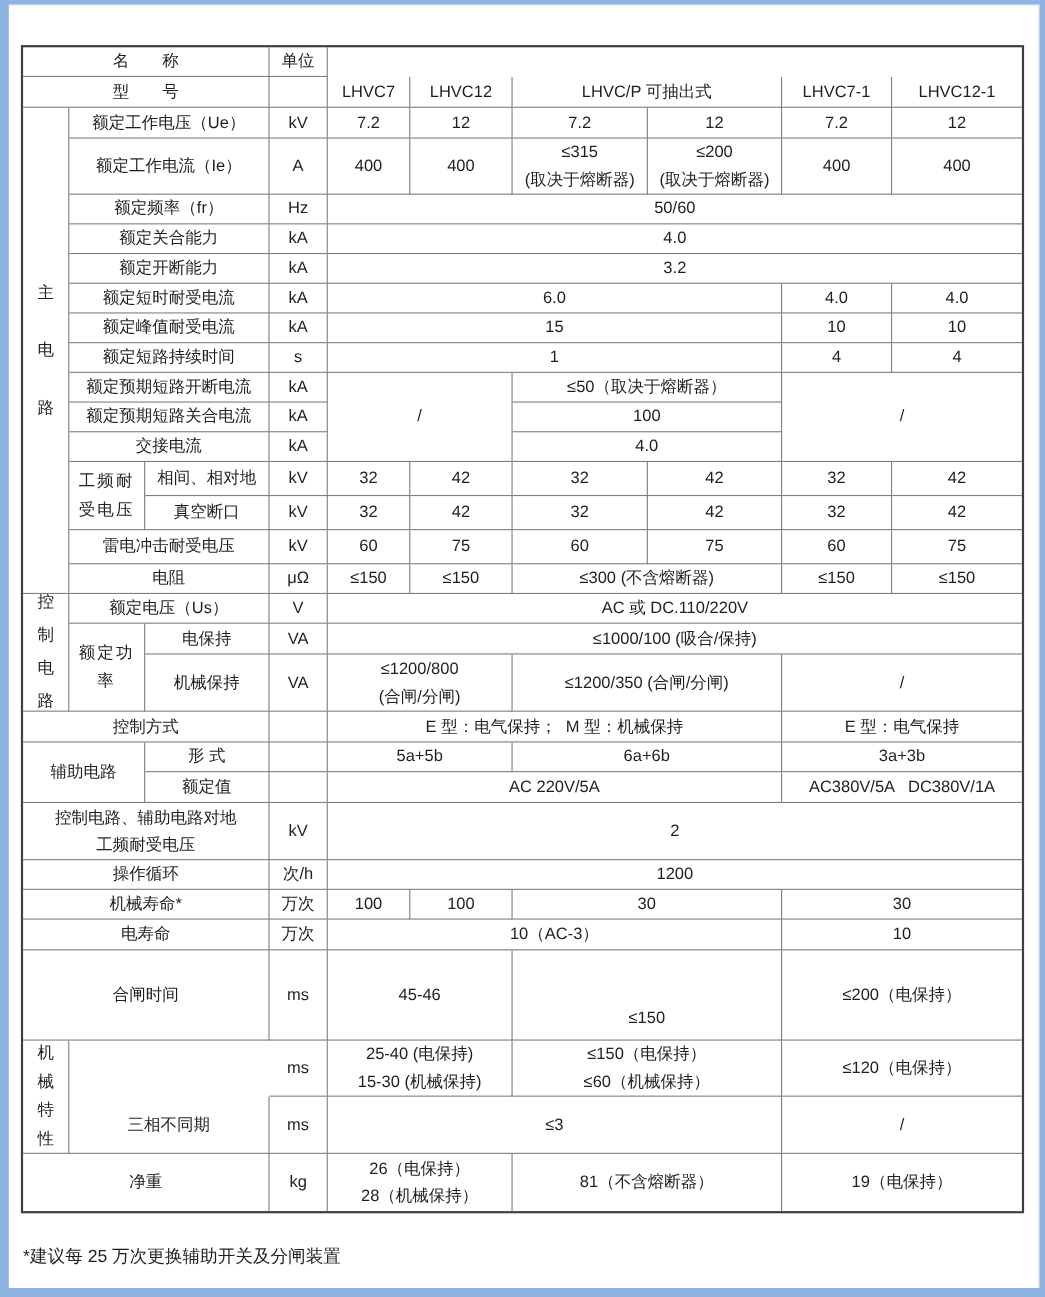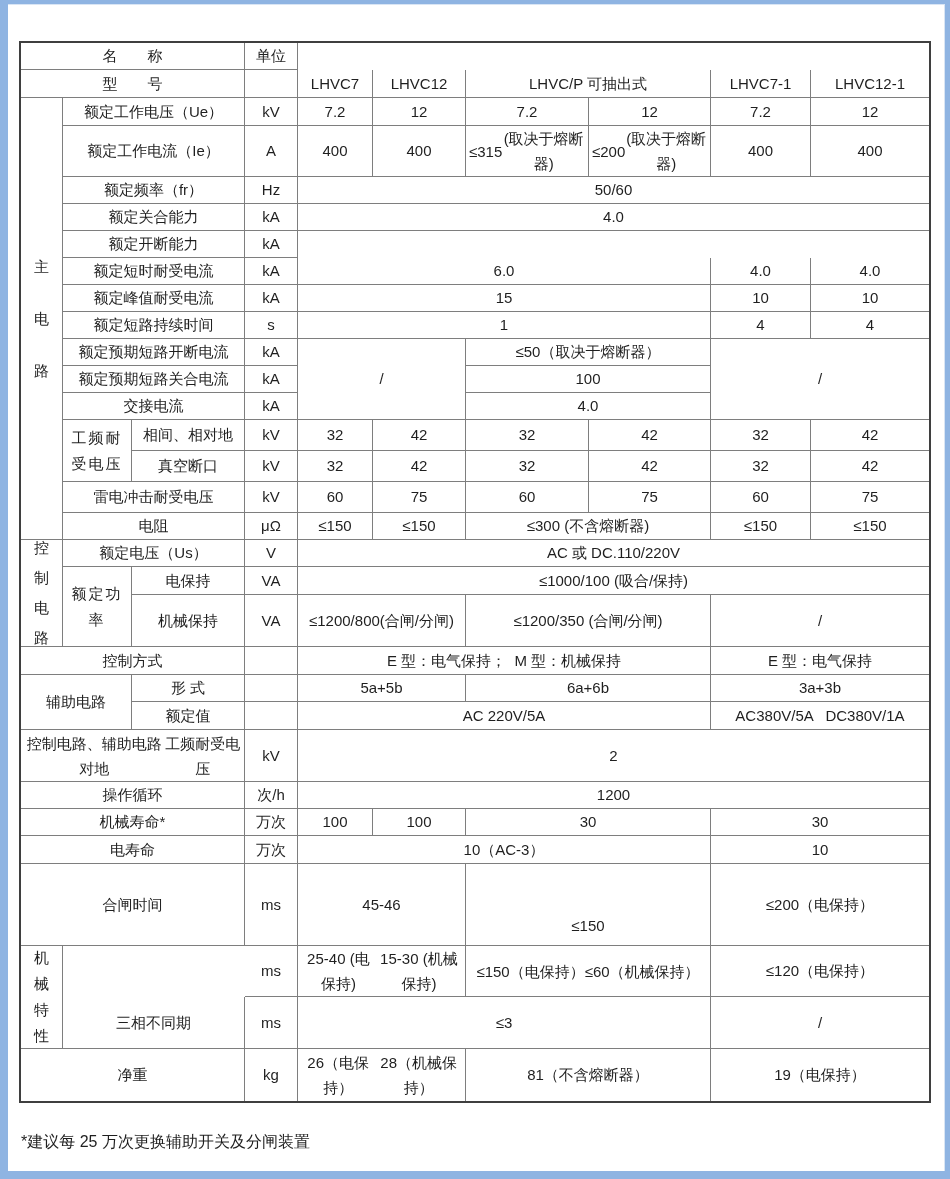--- a/index.html
+++ b/index.html
@@ -7,21 +7,21 @@
         border:solid #8fb4e2;border-width:4px 5px 8px 8px;
         box-shadow:inset 0 1px 0 #d9e5f4, inset -1px 0 0 #d9e5f4;
         font-family:"Liberation Sans","DejaVu Sans",sans-serif;color:#1f1f1f;font-size:15px;}
   .tbl{position:absolute;left:11px;top:37px;display:grid;background:#fff;
        grid-template-columns:42px 69px 113px 53px 75px 93px 123px 122px 100px 118px;
        grid-template-rows:27px 28px 28px 51px 27px 27px 27px 27px 27px 27px 27px 27px 27px 31px 31px 31px 27px 27px 28px 52px 28px 27px 28px 52px 27px 27px 28px 82px 51px 52px 52px;
        border:2px solid #3f3f3f;}
   .c{display:flex;align-items:center;justify-content:center;text-align:center;
      border-right:1px solid #7e7e7e;border-bottom:1px solid #7e7e7e;
      padding:0 3px;white-space:pre-wrap;overflow:hidden;line-height:24px;}
-  .col{flex-direction:row;line-height:25px;}
+  .col{flex-direction:column;line-height:25px;}
   .er{border-right:none;}
   .eb{border-bottom:none;}
   .vt{display:block;width:17px;margin:0 auto;word-break:break-all;}
   .lh52{line-height:52px;}
   .lh30{line-height:30px;}
   .lh26{line-height:26px;}
   .nwrap{display:block;width:58px;margin:0 auto;letter-spacing:2px;line-height:26px;word-break:break-all;}
   .low{align-items:flex-end;padding-bottom:7px;}
   .note{position:absolute;left:13px;top:1128px;font-size:16px;color:#1f1f1f;}
 </style>
@@ -67,20 +67,21 @@
     <div class="c" style="grid-area:5/2/6/4">额定频率（fr）</div>
     <div class="c" style="grid-area:5/4/6/5">Hz</div>
     <div class="c er" style="grid-area:5/5/6/11">50/60</div>
 
     <div class="c" style="grid-area:6/2/7/4">额定关合能力</div>
     <div class="c" style="grid-area:6/4/7/5">kA</div>
     <div class="c er" style="grid-area:6/5/7/11">4.0</div>
 
     <div class="c" style="grid-area:7/2/8/4">额定开断能力</div>
     <div class="c" style="grid-area:7/4/8/5">kA</div>
+    <div class="c er" style="grid-area:7/5/8/11">3.2</div>
 
     <div class="c" style="grid-area:8/2/9/4">额定短时耐受电流</div>
     <div class="c" style="grid-area:8/4/9/5">kA</div>
     <div class="c" style="grid-area:8/5/9/9">6.0</div>
     <div class="c" style="grid-area:8/9/9/10">4.0</div>
     <div class="c er" style="grid-area:8/10/9/11">4.0</div>
 
     <div class="c" style="grid-area:9/2/10/4">额定峰值耐受电流</div>
     <div class="c" style="grid-area:9/4/10/5">kA</div>
     <div class="c" style="grid-area:9/5/10/9">15</div>

